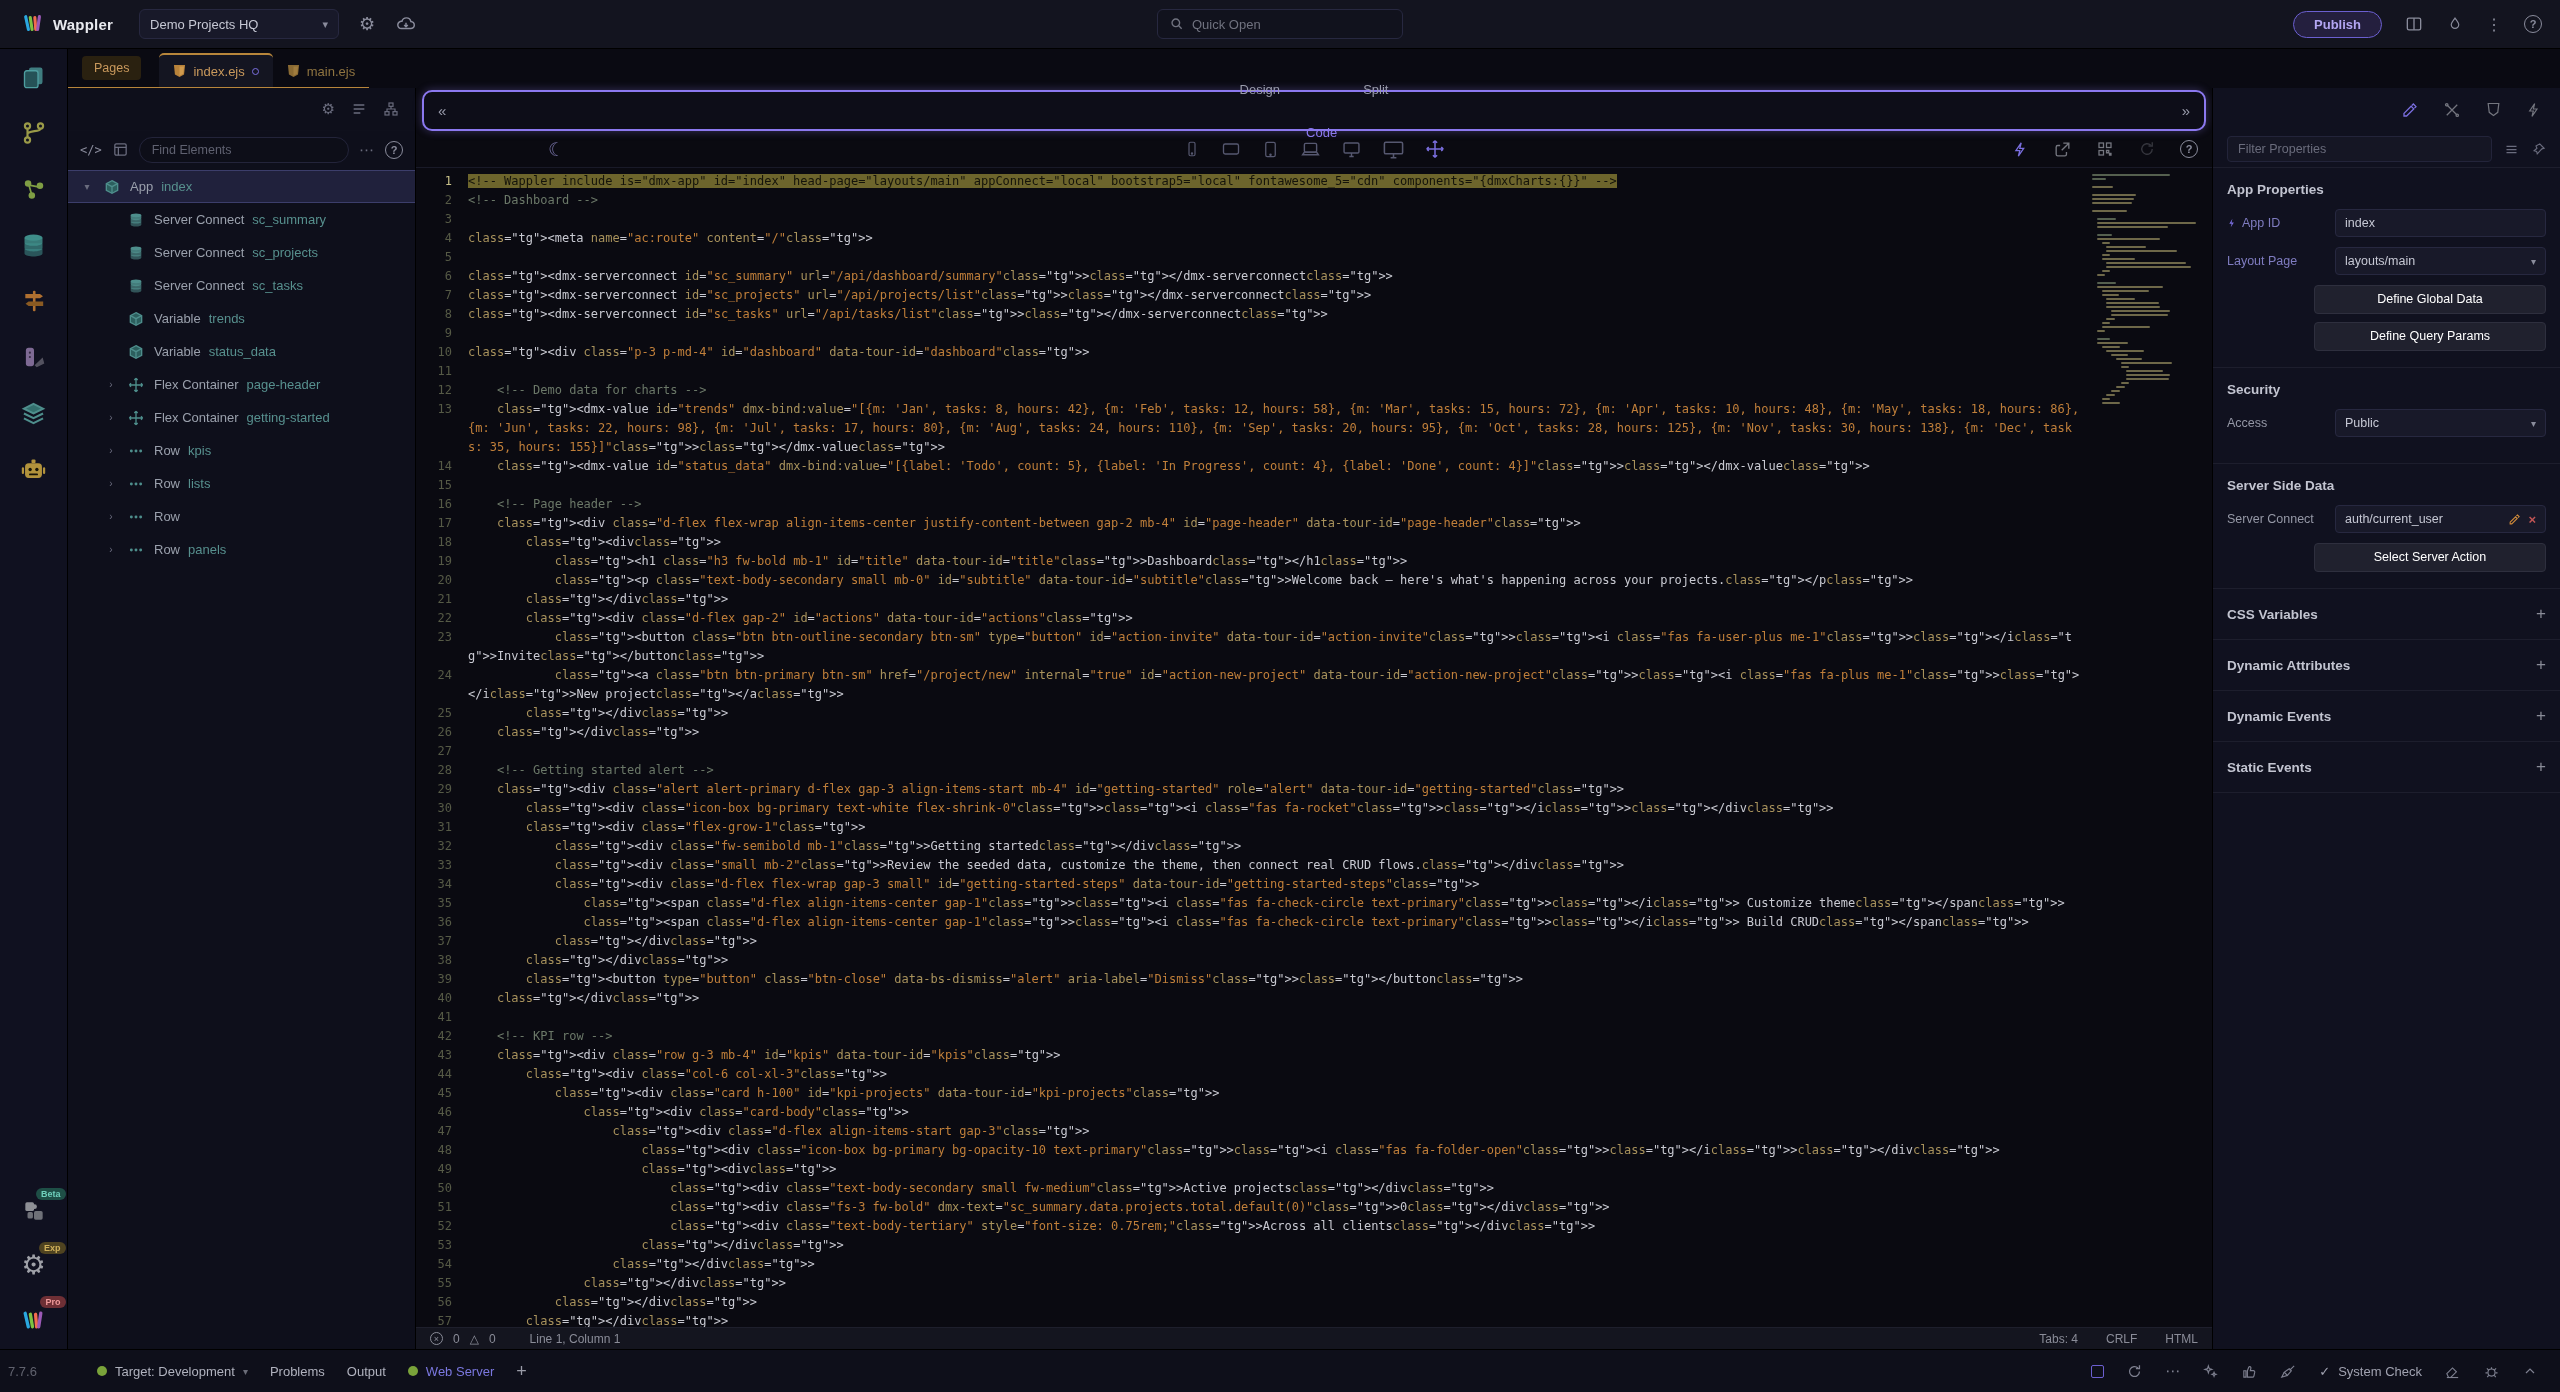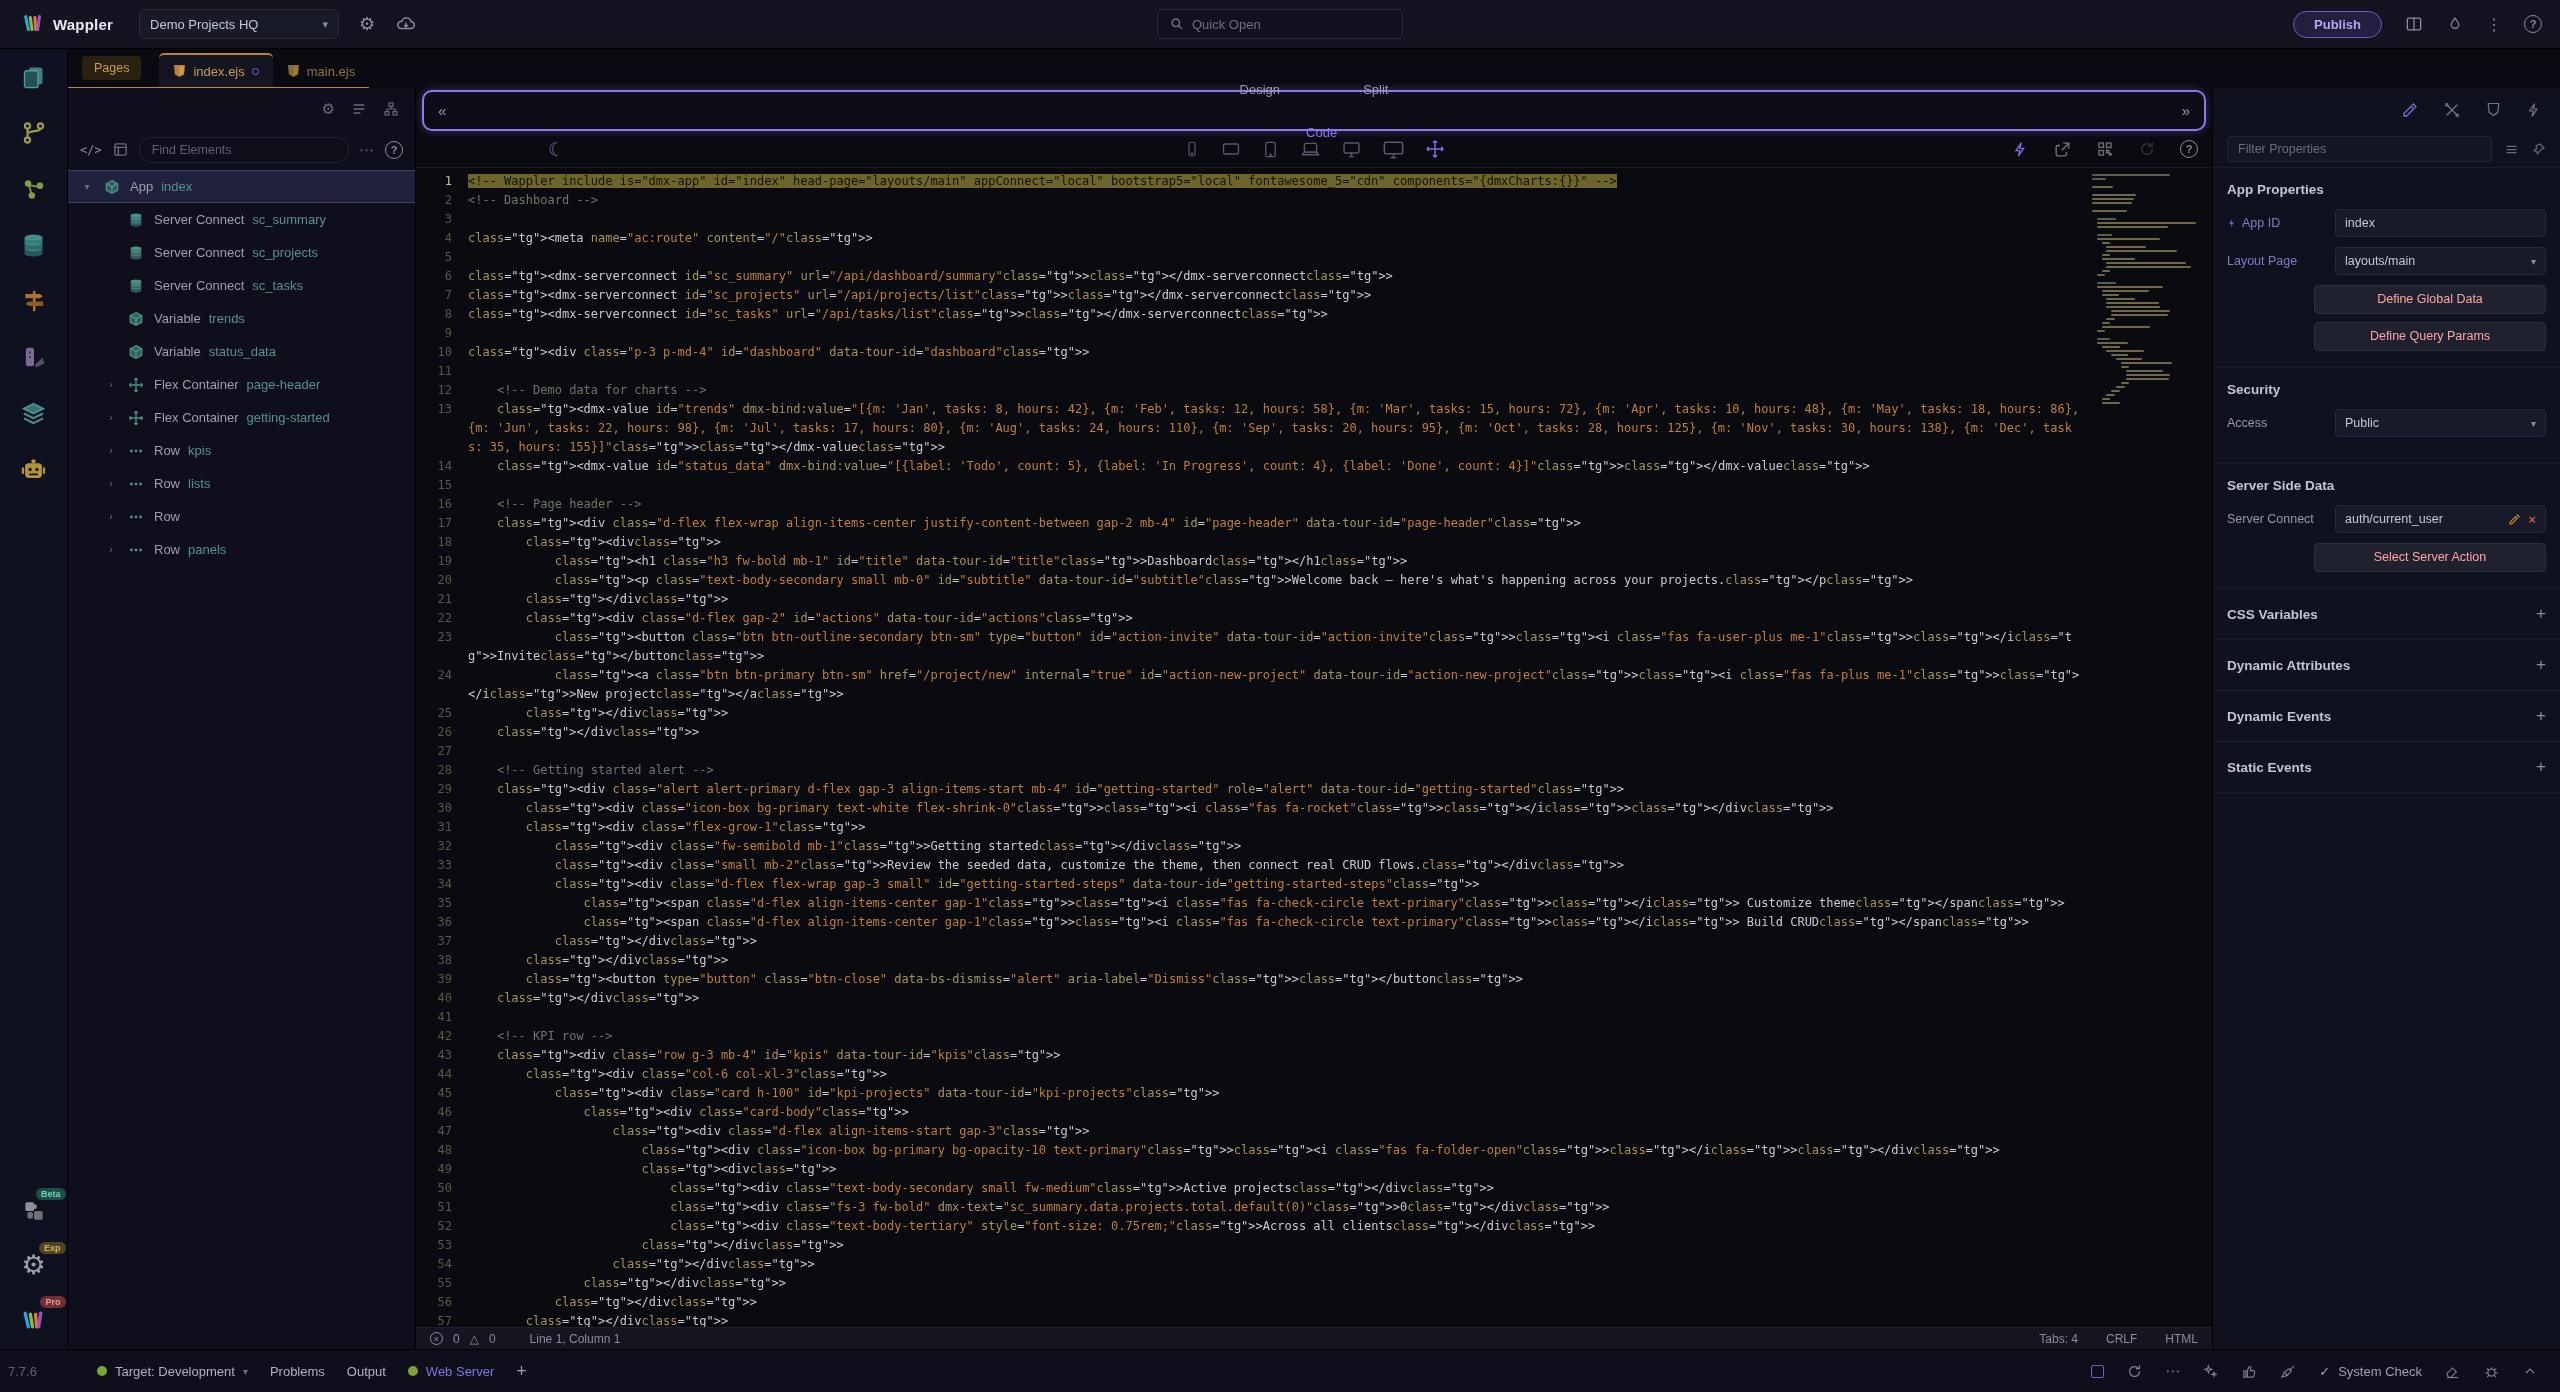--- a/index.html
+++ b/index.html
@@ -91,21 +91,21 @@
   .p-filterrow { height:37px; display:flex; align-items:center; gap:12px; padding:0 14px; border-bottom:1px solid #1d1e2d; }
   .filter-input { flex:1; height:26px; background:#151624; border:1px solid #23243a; border-radius:4px; color:#9a9cac; font-size:12.5px; padding:0 10px; outline:none; }
   .filter-input::placeholder { color:#6a6c7c; }
   .sec { padding:14px 14px 16px; border-bottom:1px solid #1d1e2d; }
   .sec-title { font-size:13.5px; font-weight:bold; color:#c2c4d0; margin-bottom:12px; }
   .prow { display:flex; align-items:center; margin-bottom:10px; }
   .plabel { width:108px; font-size:12.5px; color:#9598a6; display:flex; align-items:center; gap:5px; }
   .plabel.pvio { color:#7f7cc0; }
   .pctl { flex:1; height:28px; background:#181929; border:1px solid #272840; border-radius:4px; display:flex; align-items:center; padding:0 9px; font-size:12.5px; color:#c6c8d4; gap:7px; }
   .pctl .caret { margin-left:auto; color:#8a8c9c; font-size:10px; }
-  .pbtn { display:block; margin:8px 0 0 auto; width:232px; height:29px; background:#20212e; border:1px solid #2e2f3e; border-radius:4px; color:#fca5a5; font-size:12.5px; font-family:"Liberation Sans",sans-serif; text-align:center; line-height:27px; }
+  .pbtn { display:block; margin:8px 0 0 auto; width:232px; height:29px; background:#20212e; border:1px solid #2e2f3e; border-radius:4px; color:#ffffff; font-size:12.5px; font-family:"Liberation Sans",sans-serif; text-align:center; line-height:27px; }
   .secrow { height:51px; display:flex; align-items:center; justify-content:space-between; padding:0 14px; border-bottom:1px solid #1d1e2d;text-align:center; }
   .secrow .sec-title { margin:0; }
   .plus { color:#8a8c98; font-size:17px; }
   .sc-edit { color:#cf8a3a; margin-left:auto; }
   .sc-x { color:#c05555; font-size:13px; font-weight:bold; }
 
   
   .bottombar { position:absolute; left:0; bottom:0; width:2560px; height:43px; background:#0e0f1a; border-top:1px solid #000; display:flex; align-items:center; font-size:13px; color:#b0b2be; }
   .version { margin-left:8px; color:#60626e; }
   .bb-group { display:flex; align-items:center; gap:22px; margin-left:60px; }

